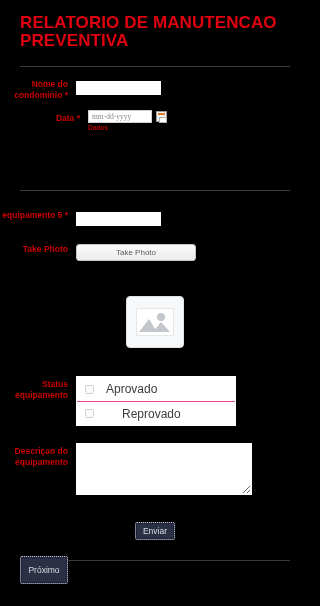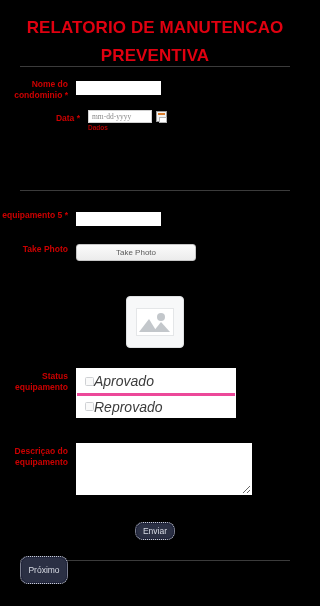--- a/index.html
+++ b/index.html
@@ -17,23 +17,22 @@
   }
 
   
   .form-title {
     position: absolute;
     left: 20px; top: 14px;
     width: 270px;
     color: #e00010;
     font-size: 17px;
     font-weight: bold;
-    line-height: 28px;
+    line-height: 18px;
     letter-spacing: 0.1px;
-    text-align: center;
   }
 
   
   .hr {
     position: absolute;
     left: 20px; width: 270px; height: 1px;
     background: #3b3b3b;
   }
   .hr-1 { top: 66px; }
   .hr-2 { top: 190px; }
@@ -149,54 +148,53 @@
     background: #ffffff;
     border: 1px solid #ffffff;
   }
   .cb-row {
     display: flex;
     align-items: center;
     height: 24px;
     padding-left: 8px;
     cursor: pointer;
   }
-  .cb-row + .cb-row { border-top: 3px solid #ec4899; }
+  .cb-row + .cb-row { border-top: 1px solid #ec4899; gap: 16px; }
   .cb-box {
     width: 9px; height: 9px;
     border: 1px solid #cfd1d4;
     border-radius: 1.5px;
     background: #fafafa;
     flex: 0 0 auto;
   }
   .cb-text {
-    margin-left: 0;
-    font-size: 14px;
+    margin-left: 12px;
+    font-size: 12px;
     color: #3c3c3c;
-    font-style: italic;
   }
 
   
   .ta {
     width: 176px; height: 52px;
     background: #ffffff;
     border: 1px solid #ffffff;
     resize: both;
     font-family: "Liberation Sans", sans-serif;
     font-size: 8px;
     color: #222;
     outline: none;
     padding: 2px;
     display: block;
   }
 
   
   .dark-btn {
     background: #2b3044;
     border: 1px dotted #c9ccd8;
-    border-radius: 8px;
+    border-radius: 2px;
     color: #d8dbe4;
     font-family: "Liberation Sans", sans-serif;
     font-size: 8.5px;
     padding: 0;
     cursor: pointer;
     box-shadow: inset 0 0 0 1px #20243a;
   }
   .btn-enviar {
     position: absolute;
     left: 135px; top: 522px;
@@ -257,21 +255,21 @@
     <span>
       <svg width="38" height="28" viewBox="0 0 38 28" aria-hidden="true">
         <rect x="0.5" y="0.5" width="37" height="27" fill="#ffffff" stroke="#e4e6e8"></rect>
         <circle cx="25" cy="9" r="4" fill="#c3c7cb"></circle>
         <path d="M3 24 L13 11 L21 24 Z" fill="#c3c7cb"></path>
         <path d="M17 24 L25 14 L34 24 Z" fill="#c3c7cb"></path>
       </svg>
     </span>
   </div>
 
-  <div class="field" style="left:0px; top:368px;justify-content:center;">
+  <div class="field" style="left:0px; top:376px;justify-content:center;">
     <div class="f-label">Status
 equipamento</div>
     <div class="f-control">
       <div class="cb-group">
         <div class="cb-row">
           <span class="cb-box"></span>
           <span class="cb-text">Aprovado</span>
         </div>
         <div class="cb-row">
           <span class="cb-box"></span>

